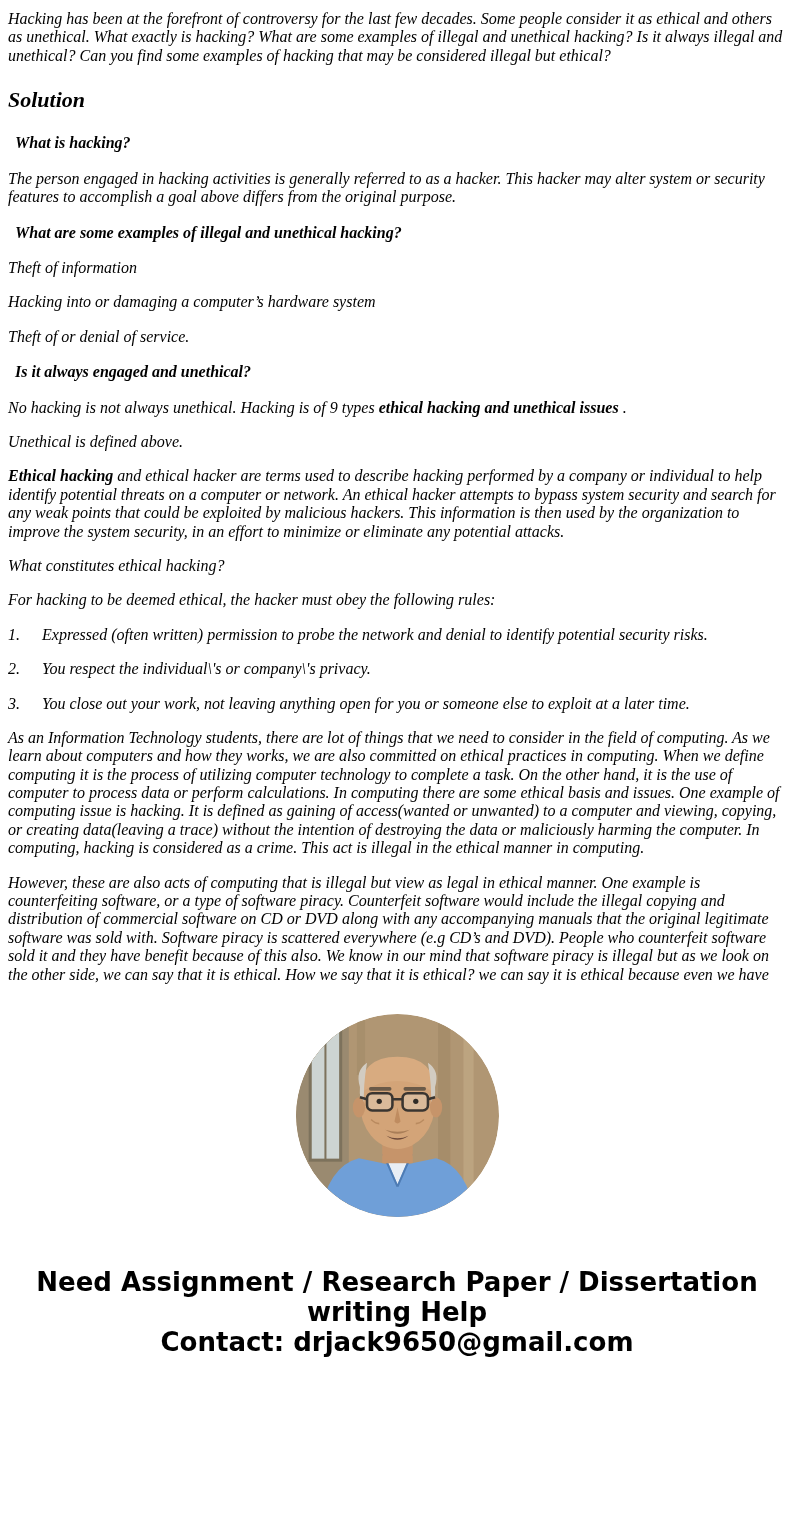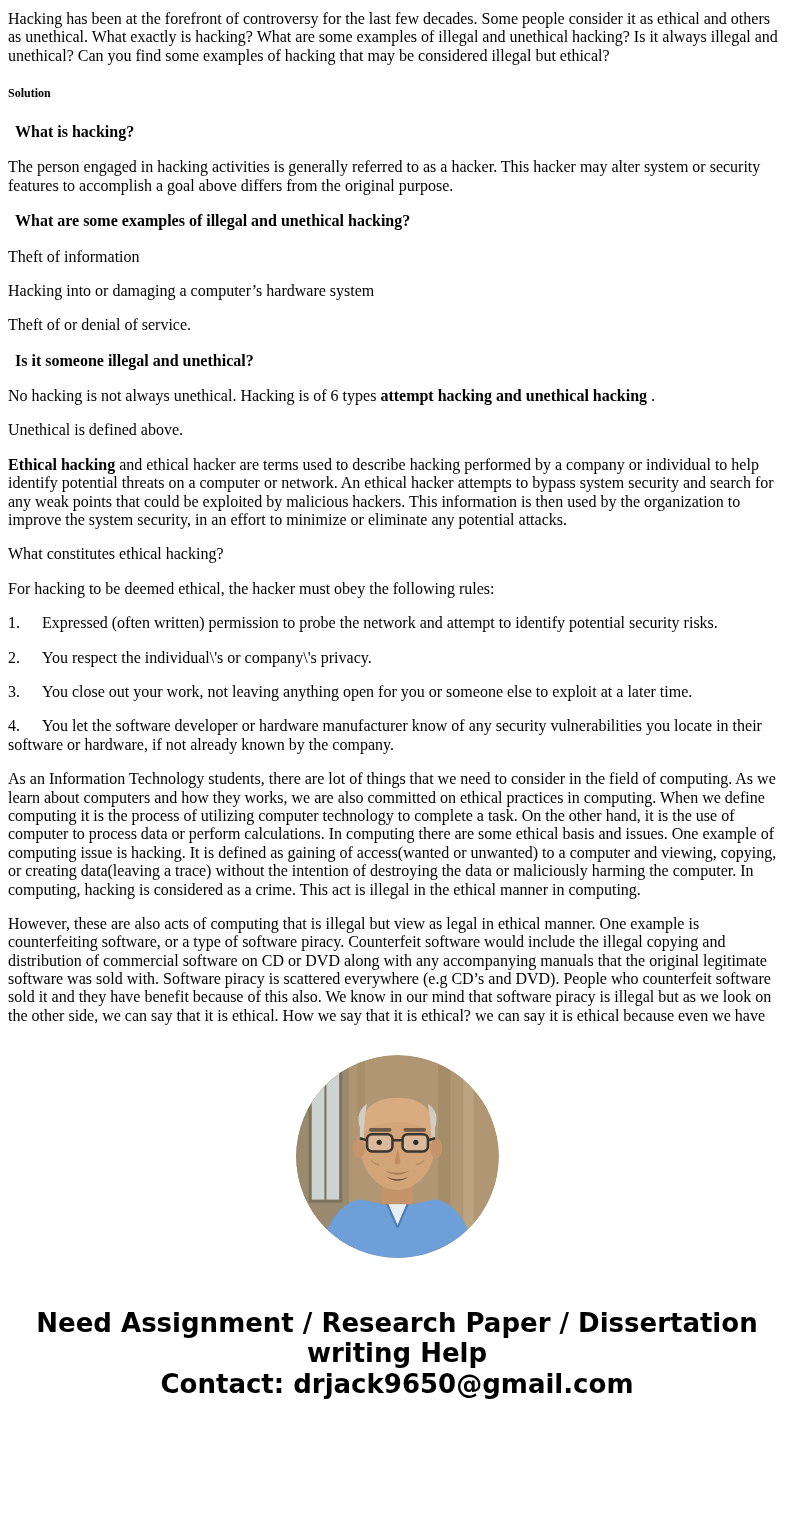--- a/index.html
+++ b/index.html
@@ -10,30 +10,31 @@
   }
   body {
     font-family: "Liberation Serif", serif;
     font-size: 16px;
     line-height: 1.15;
     width: 794px;
   }
   .content {
     margin: 0 8px;
     padding-top: 8px;
+    font-style: italic;
   }
   .content p {
     margin: 16px 0;
   }
   .content p.first {
     margin-top: 2px;
   }
   .bold { font-weight: bold; }
   h2.solution {
-    font-size: 12px;
+    font-size: 22px;
     font-weight: bold;
     margin: 22px 0 22px 0;
   }
   p.subhead {
     font-weight: bold;
     margin: 17px 7px;
   }
   .rule-num {
     display: inline-block;
     width: 34px;
@@ -76,39 +77,38 @@
 
 
   <p class="subhead">What are some examples of illegal and unethical hacking?</p>
 
   <p>Theft of information</p>
 
   <p>Hacking into or damaging a computer’s hardware system</p>
 
   <p>Theft of or denial of service.</p>
 
-  <p class="subhead">Is it someone illegal and unethical?</p>
+  <p class="subhead">Is it always engaged and unethical?</p>
 
-  <p><span>No hacking is not always unethical. Hacking is of 6 types </span><span class="bold">attempt hacking and unethical hacking</span><span> .</span></p>
+  <p><span>No hacking is not always unethical. Hacking is of 9 types </span><span class="bold">ethical hacking and unethical issues</span><span> .</span></p>
 
   <p>Unethical is defined above.</p>
 
   <p><span class="bold">Ethical hacking</span><span> and ethical hacker are terms used to describe hacking performed by a company or individual to help identify potential threats on a computer or network. An ethical hacker attempts to bypass system security and search for any weak points that could be exploited by malicious hackers. This information is then used by the organization to improve the system security, in an effort to minimize or eliminate any potential attacks.</span></p>
 
   <p>What constitutes ethical hacking?</p>
 
   <p>For hacking to be deemed ethical, the hacker must obey the following rules:</p>
 
-  <p class="rule"><span class="rule-num">1.</span><span>Expressed (often written) permission to probe the network and attempt to identify potential security risks.</span></p>
+  <p class="rule"><span class="rule-num">1.</span><span>Expressed (often written) permission to probe the network and denial to identify potential security risks.</span></p>
 
   <p class="rule"><span class="rule-num">2.</span><span>You respect the individual\'s or company\'s privacy.</span></p>
 
   <p class="rule"><span class="rule-num">3.</span><span>You close out your work, not leaving anything open for you or someone else to exploit at a later time.</span></p>
 
-  <p class="rule"><span class="rule-num">4.</span><span>You let the software developer or hardware manufacturer know of any security vulnerabilities you locate in their software or hardware, if not already known by the company.</span></p>
 
 
   <p>As an Information Technology students, there are lot of things that we need to consider in the field of computing. As we learn about computers and how they works, we are also committed on ethical practices in computing. When we define computing it is the process of utilizing computer technology to complete a task. On the other hand, it is the use of computer to process data or perform calculations. In computing there are some ethical basis and issues. One example of computing issue is hacking. It is defined as gaining of access(wanted or unwanted) to a computer and viewing, copying, or creating data(leaving a trace) without the intention of destroying the data or maliciously harming the computer. In computing, hacking is considered as a crime. This act is illegal in the ethical manner in computing.</p>
 
   <p>However, these are also acts of computing that is illegal but view as legal in ethical manner. One example is counterfeiting software, or a type of software piracy. Counterfeit software would include the illegal copying and distribution of commercial software on CD or DVD along with any accompanying manuals that the original legitimate software was sold with. Software piracy is scattered everywhere (e.g CD’s and DVD). People who counterfeit software sold it and they have benefit because of this also. We know in our mind that software piracy is illegal but as we look on the other side, we can say that it is ethical. How we say that it is ethical? we can say it is ethical because even we have</p>
 
 </div>
 
 <div class="photo-wrap">
   <span class="photo-circle">

